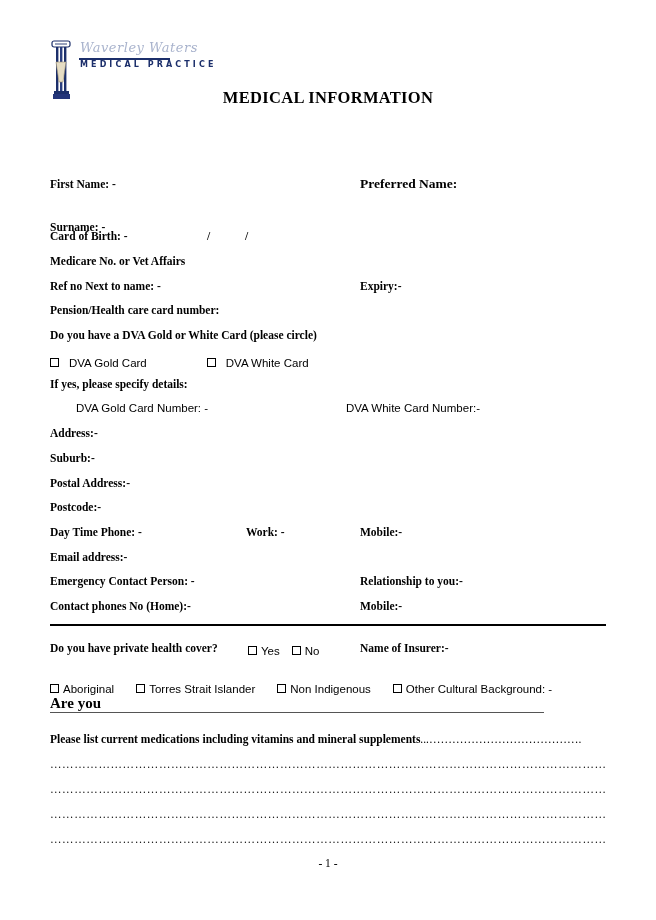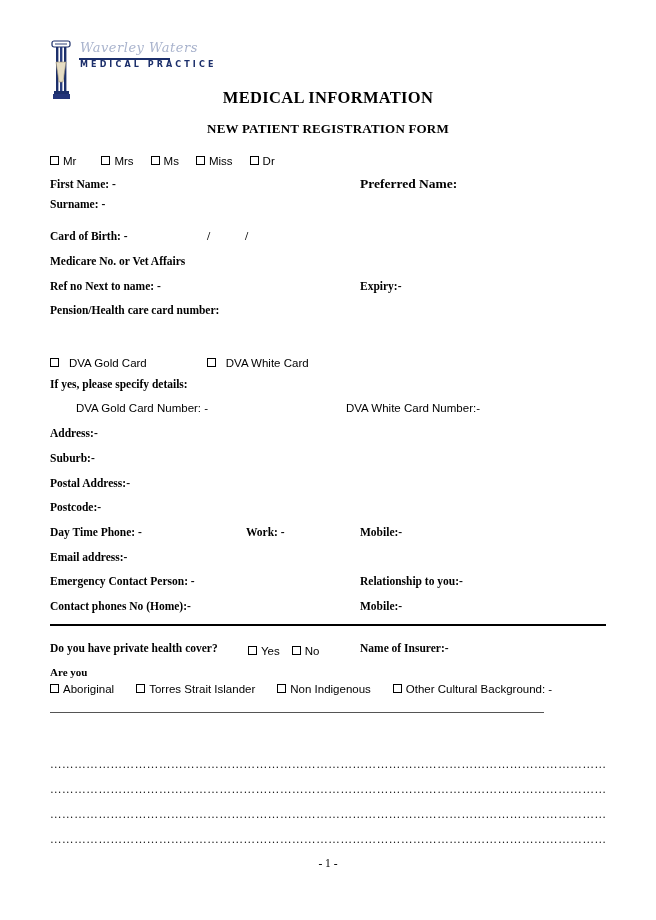--- a/index.html
+++ b/index.html
@@ -190,58 +190,36 @@
       <path d="M6 22 L16 22 L13 42 L9 42 Z" fill="#e6ddc4" stroke="#9a8f72" stroke-width="0.6"></path>
       <rect x="4" y="51" width="15" height="3" fill="#1c2f6b"></rect>
       <rect x="3" y="54" width="17" height="5" fill="#24357a"></rect>
     </svg>
     <div class="logo-script">Waverley Waters</div>
     <div class="logo-rule"></div>
     <div class="logo-sub">MEDICAL PRACTICE</div>
   </div>
 
   <div class="title-main">MEDICAL INFORMATION</div>
-  <div class="title-sub">NEW PATIENT REGISTRATION FORM</div>
-
-  <div class="row" style="left:50px; top:151px;">
-    <span class="cbgroup" style="margin-right:21px;">
-      <span class="cb"></span>
-      <span class="cb-label">Mr</span>
-    </span>
-    <span class="cbgroup" style="margin-right:13px;">
-      <span class="cb"></span>
-      <span class="cb-label">Mrs</span>
-    </span>
-    <span class="cbgroup" style="margin-right:13px;">
-      <span class="cb"></span>
-      <span class="cb-label">Ms</span>
-    </span>
-    <span class="cbgroup" style="margin-right:13px;">
-      <span class="cb"></span>
-      <span class="cb-label">Miss</span>
-    </span>
-    <span class="cbgroup">
-      <span class="cb"></span>
-      <span class="cb-label">Dr</span>
-    </span>
-  </div>
+
 
   <div class="row lbl" style="left:50px; top:178px;">First Name: -</div>
   <div class="row lbl-lg" style="left:360px; top:176px;">Preferred Name:</div>
 
-  <div class="row lbl" style="left:50px; top:198px;">Surname: -</div>
+  <div class="row lbl" style="left:50px; top:221px;">Surname: -</div>
 
   <div class="row lbl" style="left:50px; top:230px;">Card of Birth: -</div>
   <div class="row lbl" style="left:207px; top:230px;">/</div>
   <div class="row lbl" style="left:245px; top:230px;">/</div>
 
   <div class="row lbl" style="left:50px; top:255px;text-align:center;">Medicare No. or Vet Affairs</div>
   <div class="row lbl" style="left:50px; top:280px;text-align:right;">Ref no Next to name: -</div>
   <div class="row lbl" style="left:360px; top:280px;">Expiry:-</div>
   <div class="row lbl" style="left:50px; top:304px;">Pension/Health care card number:</div>
+  <div class="row lbl" style="left:50px; top:329px;">Do you have a DVA Gold or White Card (please circle)</div>
 
   <div class="row" style="left:50px; top:353px;">
     <span class="cbgroup" style="margin-right:56px;justify-content:space-between;">
       <span class="cb"></span>
       <span class="cb-label" style="margin-left:6px;">DVA Gold Card</span>
     </span>
     <span class="cbgroup">
       <span class="cb"></span>
       <span class="cb-label" style="margin-left:6px;">DVA White Card</span>
     </span>
@@ -276,21 +254,21 @@
       <span class="cb"></span>
       <span class="cb-label">Yes</span>
     </span>
     <span class="cbgroup">
       <span class="cb"></span>
       <span class="cb-label">No</span>
     </span>
   </div>
   <div class="row lbl" style="left:360px; top:642px;">Name of Insurer:-</div>
 
-  <div class="row lbl" style="left:50px; top:666px; font-size:11px;">Are you</div>
+  <div class="row lbl" style="left:50px; top:695px; font-size:15px;">Are you</div>
   <div class="row" style="left:50px; top:679px;">
     <span class="cbgroup" style="margin-right:18px;">
       <span class="cb"></span>
       <span class="cb-label">Aboriginal</span>
     </span>
     <span class="cbgroup" style="margin-right:18px;">
       <span class="cb"></span>
       <span class="cb-label">Torres Strait Islander</span>
     </span>
     <span class="cbgroup" style="margin-right:18px;">
@@ -298,20 +276,23 @@
       <span class="cb-label">Non Indigenous</span>
     </span>
     <span class="cbgroup">
       <span class="cb"></span>
       <span class="cb-label">Other Cultural Background: -</span>
     </span>
   </div>
 
   <div class="rule-thin"></div>
 
+  <div class="row lbl" style="left:50px; top:733px;">
+    <span>Please list current medications including vitamins and mineral supplements</span><span class="lbl" style="font-weight:normal;">...………………………………….</span>
+  </div>
 
   <div class="dots" style="left:50px; top:758px; width:556px;">…………………………………………………………………………………………………………………………………...</div>
   <div class="dots" style="left:50px; top:783px; width:556px;">…………………………………………………………………………………………………………………………………...</div>
   <div class="dots" style="left:50px; top:808px; width:556px;">…………………………………………………………………………………………………………………………………...</div>
   <div class="dots" style="left:50px; top:833px; width:556px;">…………………………………………………………………………………………………………………………………...</div>
 
   <div class="footer">- 1 -</div>
 
 </div>
 

